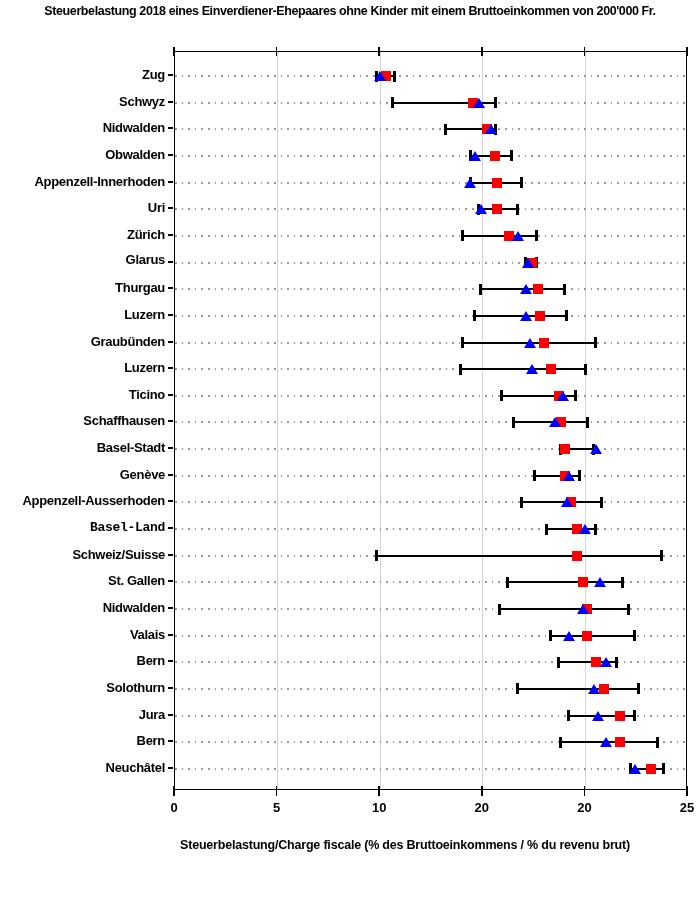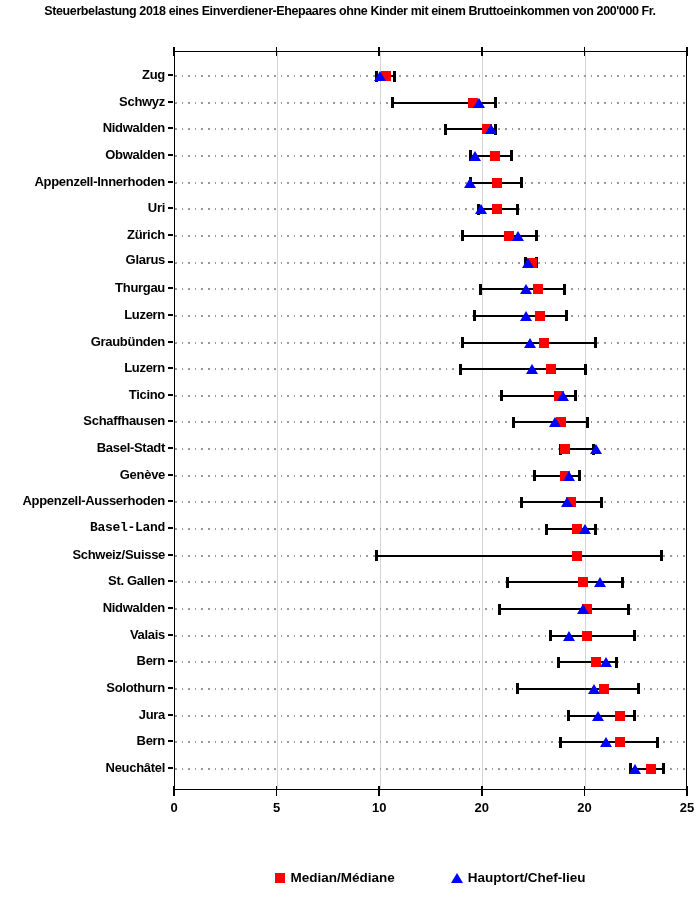--- a/index.html
+++ b/index.html
@@ -212,31 +212,22 @@
       <div class="marker-median" style="left: 440.284px; top: 685.25px; background: rgb(255, 0, 0);"></div>
       <div class="marker-capital" style="left: 424.92px; top: 685.25px; border-bottom-color: rgb(0, 0, 255);"></div>
       <div class="row-dots" style="top: 715.9px;"></div>
       <div class="range-bar" style="left: 455.544px; width: 32.832px; top: 715.9px; background: rgb(0, 0, 0);"></div>
       <div class="range-cap" style="left: 454.044px; top: 711.4px;"></div>
       <div class="range-cap" style="left: 486.876px; top: 711.4px;"></div>
       <div class="marker-median" style="left: 471.064px; top: 711.9px; background: rgb(255, 0, 0);"></div>
       <div class="marker-capital" style="left: 453.648px; top: 711.9px; border-bottom-color: rgb(0, 0, 255);"></div>
     </div>
 
-
-  <div class="legend">
-    <div class="legend-item">
-      <span class="swatch-square" style="background: rgb(255, 0, 0);"></span>
-      <span>Median/Médiane</span>
-    </div>
-    <div class="legend-item">
-      <span class="swatch-triangle" style="border-bottom-color: rgb(0, 0, 255);"></span>
-      <span>Hauptort/Chef-lieu</span>
-    </div>
-  </div>
+  <div class="x-axis-label">Steuerbelastung/Charge fiscale (% des Bruttoeinkommens / % du revenu brut)</div>
+
 <div class="x-tick" style="left: 173.25px; top: 47px; height: 9px;"></div>
     <div class="x-tick" style="left: 173.25px; top: 786px; height: 10px;"></div>
     <div class="x-tick-label" style="left: 156px; top: 800px;">0</div>
     <div class="x-tick" style="left: 275.85px; top: 47px; height: 9px;"></div>
     <div class="x-tick" style="left: 275.85px; top: 786px; height: 10px;"></div>
     <div class="x-tick-label" style="left: 258.6px; top: 800px;">5</div>
     <div class="x-tick" style="left: 378.45px; top: 47px; height: 9px;"></div>
     <div class="x-tick" style="left: 378.45px; top: 786px; height: 10px;"></div>
     <div class="x-tick-label" style="left: 361.2px; top: 800px;">10</div>
     <div class="x-tick" style="left: 481.05px; top: 47px; height: 9px;"></div>

